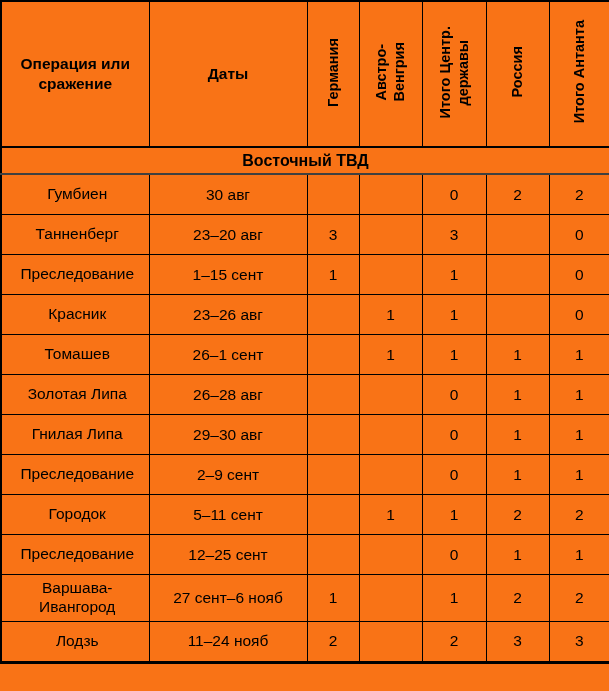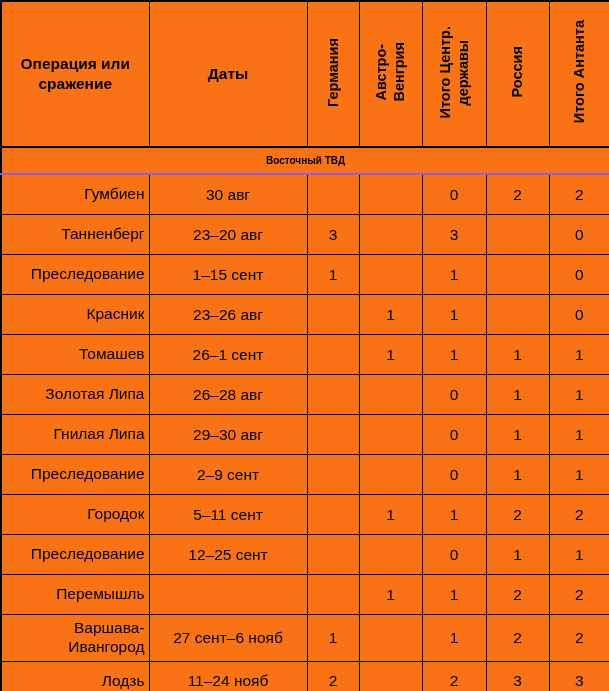--- a/index.html
+++ b/index.html
@@ -27,28 +27,28 @@
     transform:rotate(180deg);
     white-space:pre-line;
     display:inline-block;
     font-weight:bold;
     font-size:14.5px;
     line-height:1.25;
     text-align:center;
   }
   tr.section td{
     border-top:2px solid #000;
-    border-bottom:2px solid #8b5cf6;
+    border-bottom:2px solid #404040;
     font-weight:bold;
-    font-size:10px;
+    font-size:16px;
     text-align:center;
     height:25px;
   }
   tbody td{font-size:15.5px;height:31px;vertical-align:middle;}
-  td.op{text-align:right;padding:4px 4px 4px 8px;white-space:pre-line;line-height:1.22;}
+  td.op{text-align:center;padding:4px 4px 4px 8px;white-space:pre-line;line-height:1.22;}
   td.ctr{text-align:center;}
 </style>
 </head>
 <body>
 
 <div class="page">
   <table>
     <colgroup>
       <col style="width:148px">
       <col style="width:158px">
@@ -179,29 +179,20 @@
   <tr>
     <td class="op">Преследование</td>
     <td class="ctr">12–25 сент</td>
     <td class="ctr"></td>
     <td class="ctr"></td>
     <td class="ctr">0</td>
     <td class="ctr">1</td>
     <td class="ctr">1</td>
   </tr>
 
-  <tr>
-    <td class="op">Перемышль</td>
-    <td class="ctr"></td>
-    <td class="ctr"></td>
-    <td class="ctr">1</td>
-    <td class="ctr">1</td>
-    <td class="ctr">2</td>
-    <td class="ctr">2</td>
-  </tr>
 
   <tr>
     <td class="op">Варшава-
 Ивангород</td>
     <td class="ctr">27 сент–6 нояб</td>
     <td class="ctr">1</td>
     <td class="ctr"></td>
     <td class="ctr">1</td>
     <td class="ctr">2</td>
     <td class="ctr">2</td>

